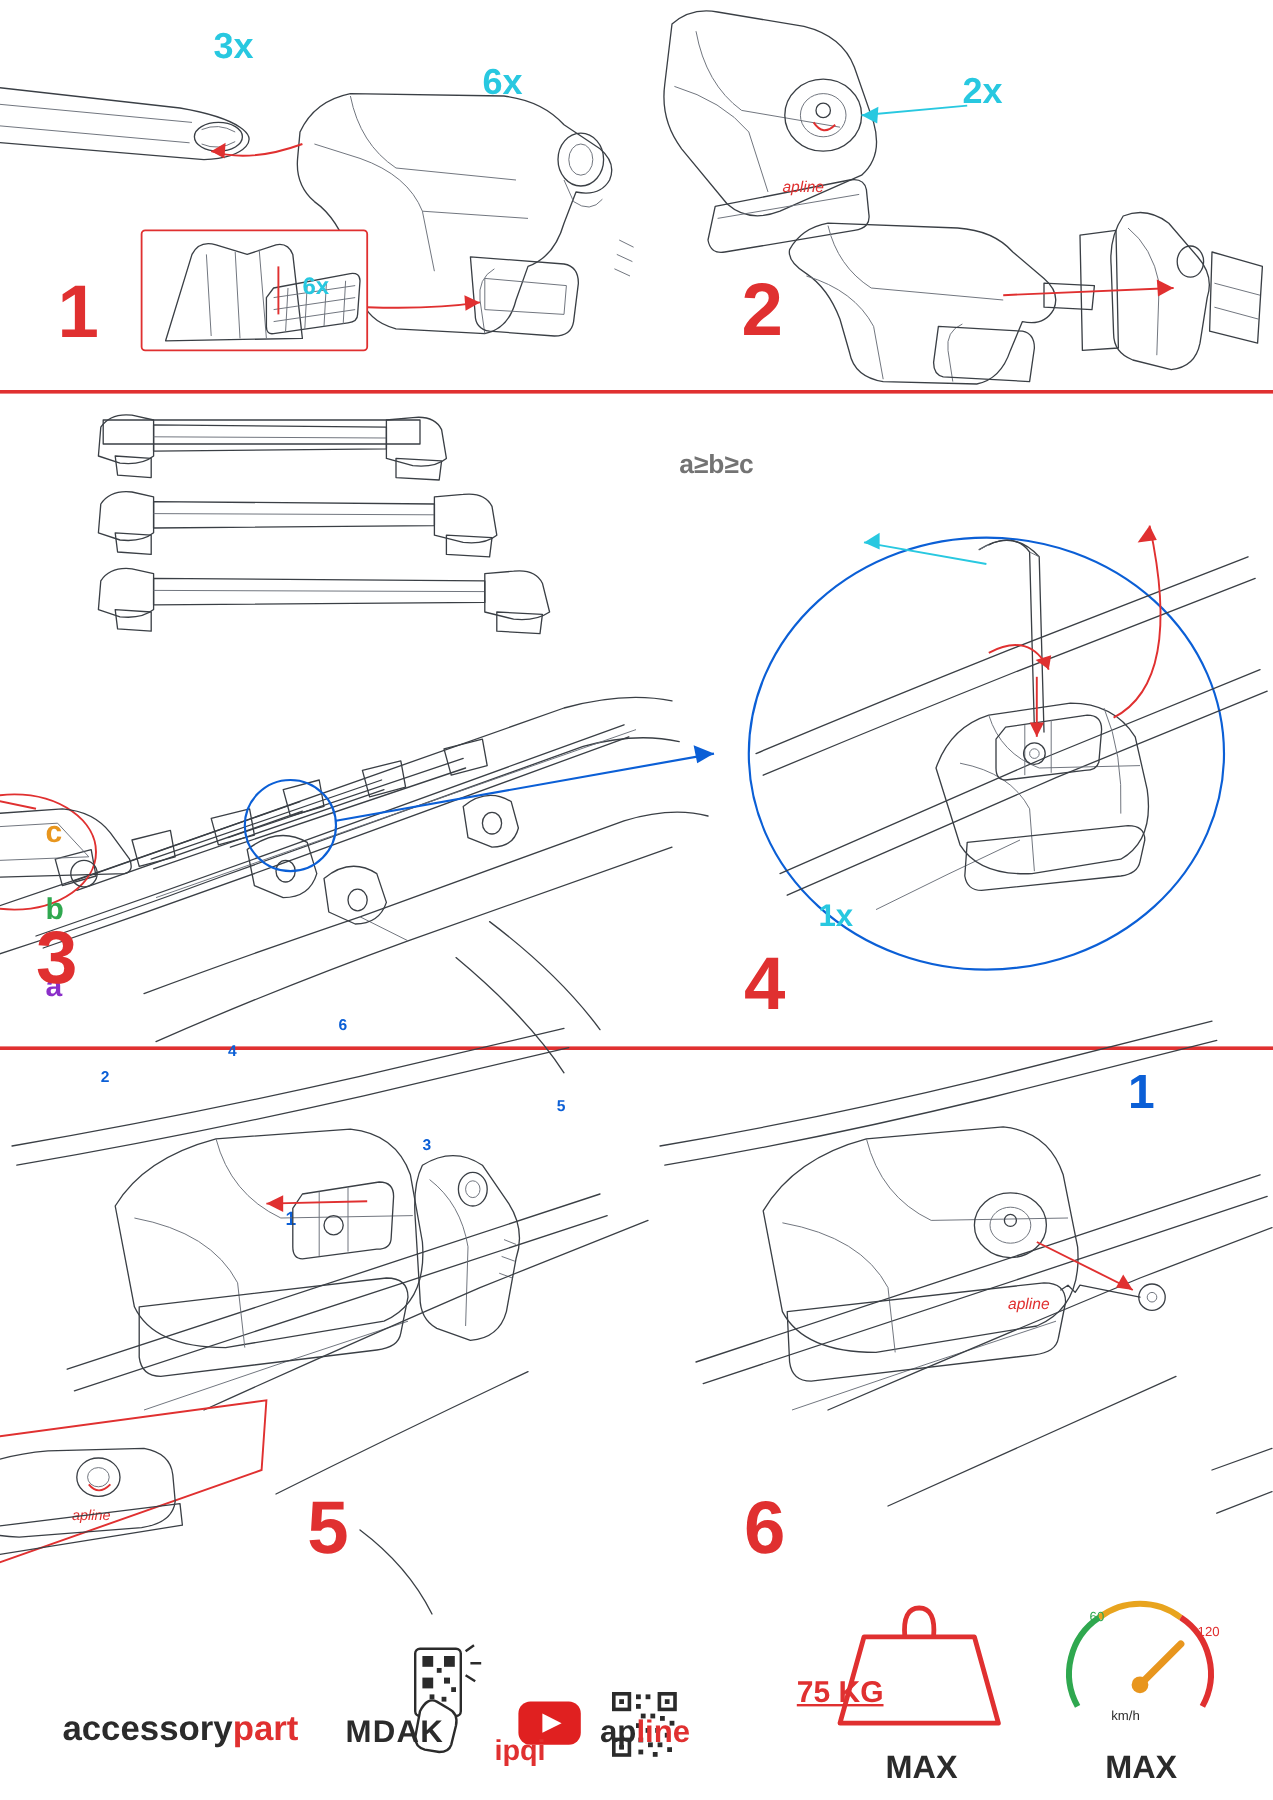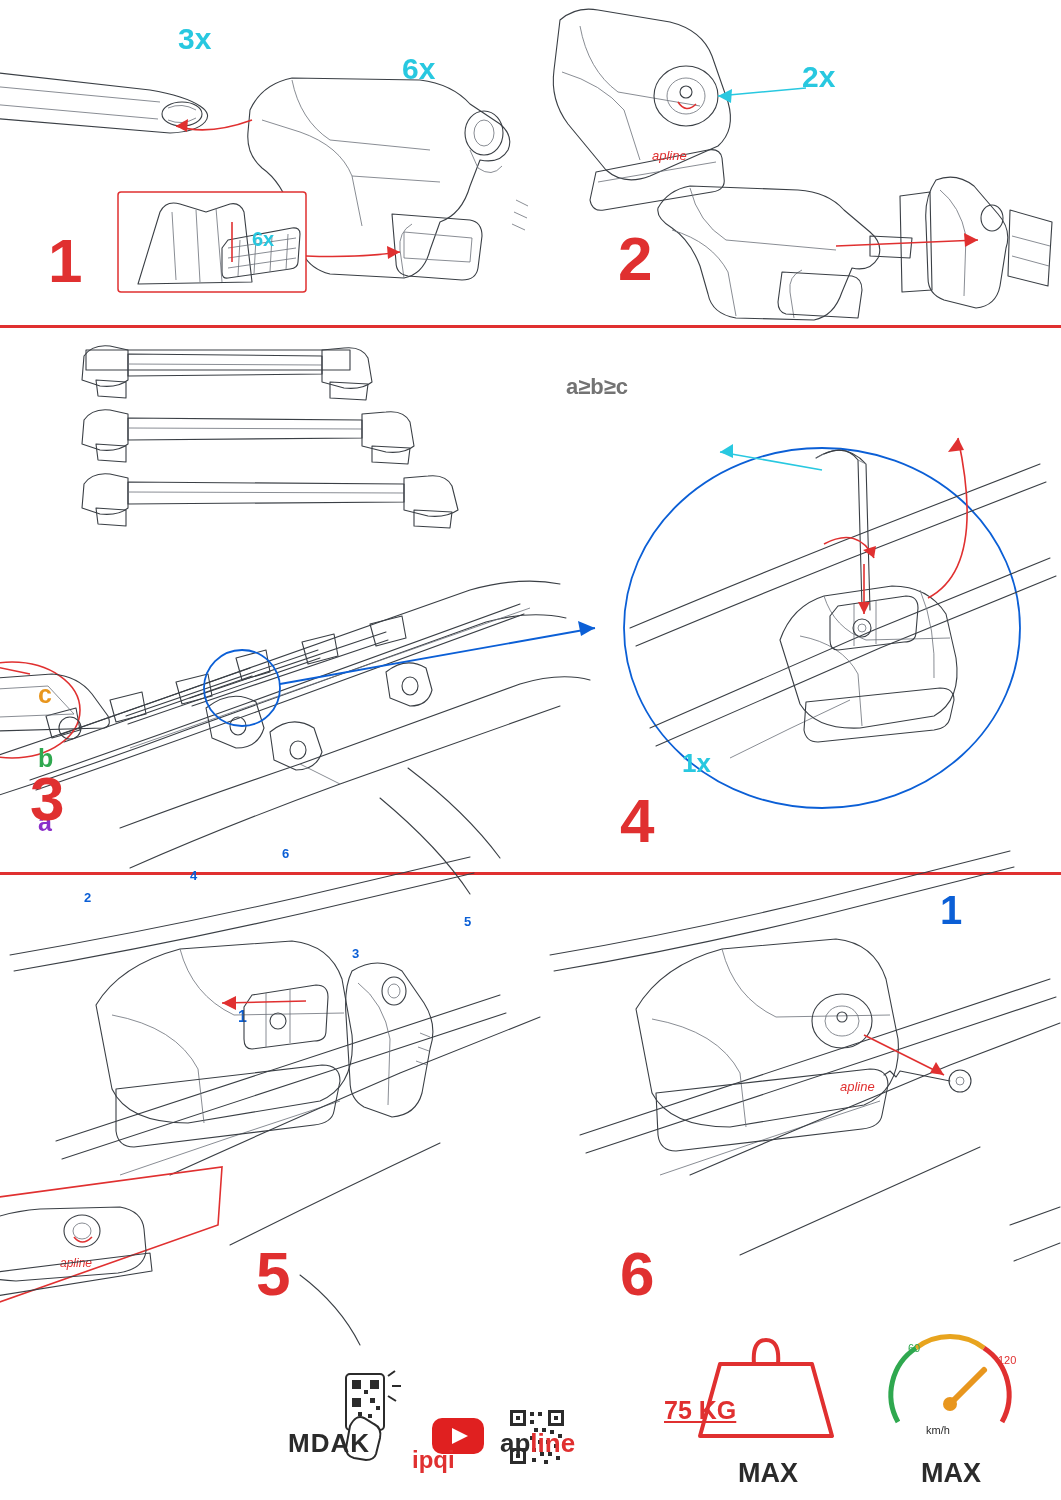--- a/index.html
+++ b/index.html
@@ -373,20 +373,23 @@
         </g>
       </g>
       <path class="red" d="M324 160 L404 200" stroke-width="1.6"></path>
       <path class="redfill" d="M404 200 l-14 -2 l6 -11 z"></path>
     </svg>
     <div class="stepnum" style="left:80px;top:368px;">6</div>
   </div>
 
   <div class="footer">
 
+    <div class="brandline" style="left:52px;top:65px;">
+      <span class="brand-accessory">accessory</span><span class="brand-part">part</span>
+    </div>
 
     <div style="position:absolute;left:338px;top:10px;">
       <svg width="62" height="90" viewBox="0 0 62 90">
         <rect x="8" y="4" width="38" height="56" rx="4" fill="#fff" stroke="#2b2b2b" stroke-width="2"></rect>
         <g fill="#2b2b2b">
           <rect x="14" y="10" width="9" height="9"></rect>
             <rect x="32" y="10" width="9" height="9"></rect>
           <rect x="14" y="28" width="9" height="9"></rect>
             <rect x="32" y="28" width="5" height="5"></rect>
           <rect x="26" y="20" width="4" height="4"></rect>

